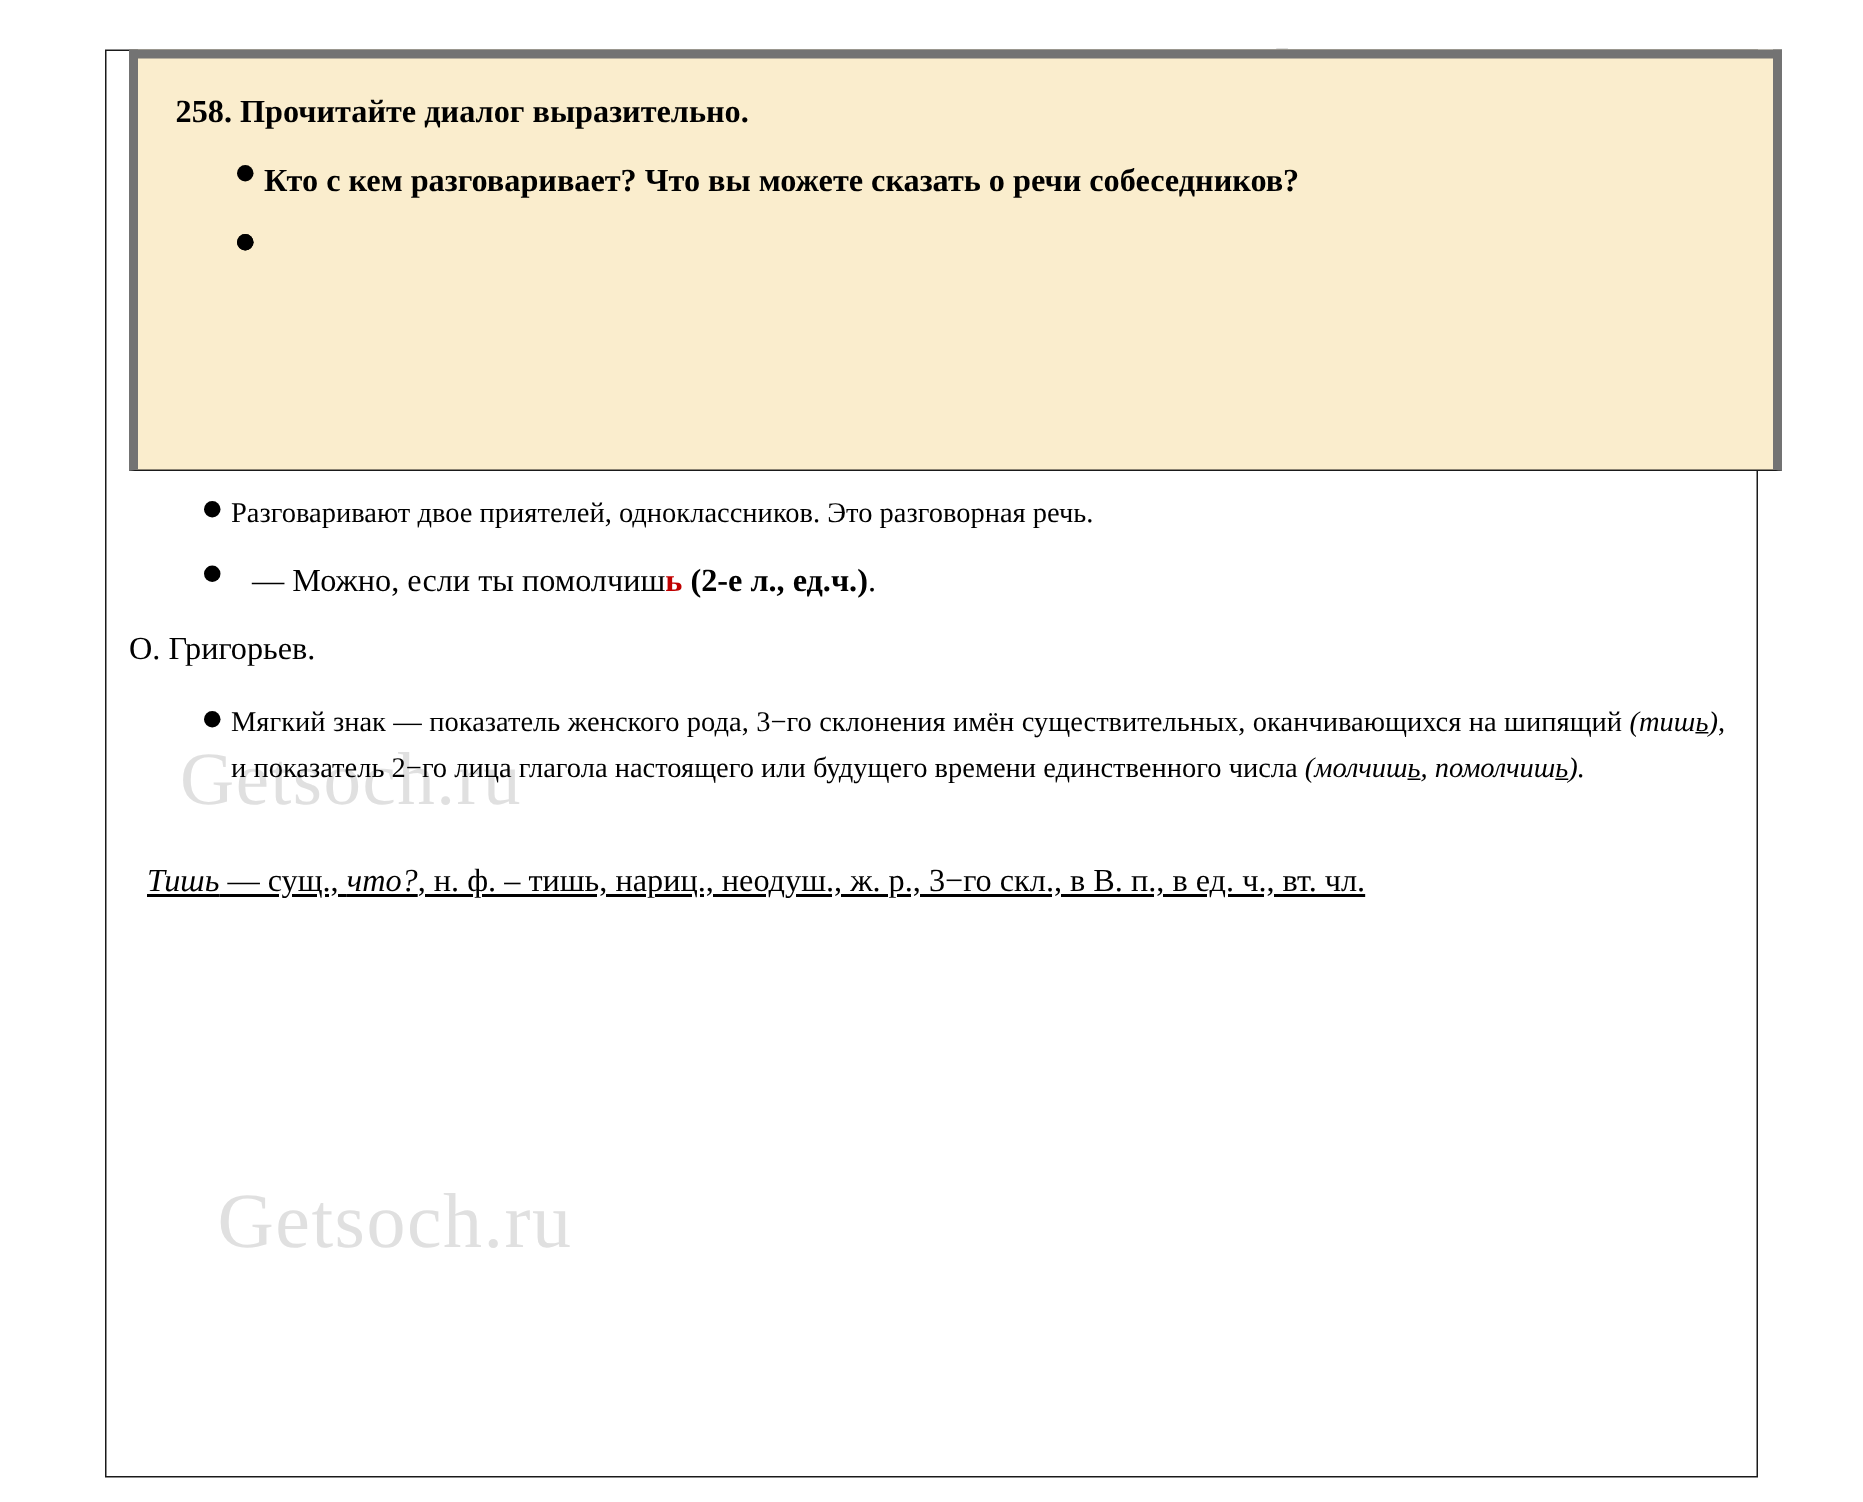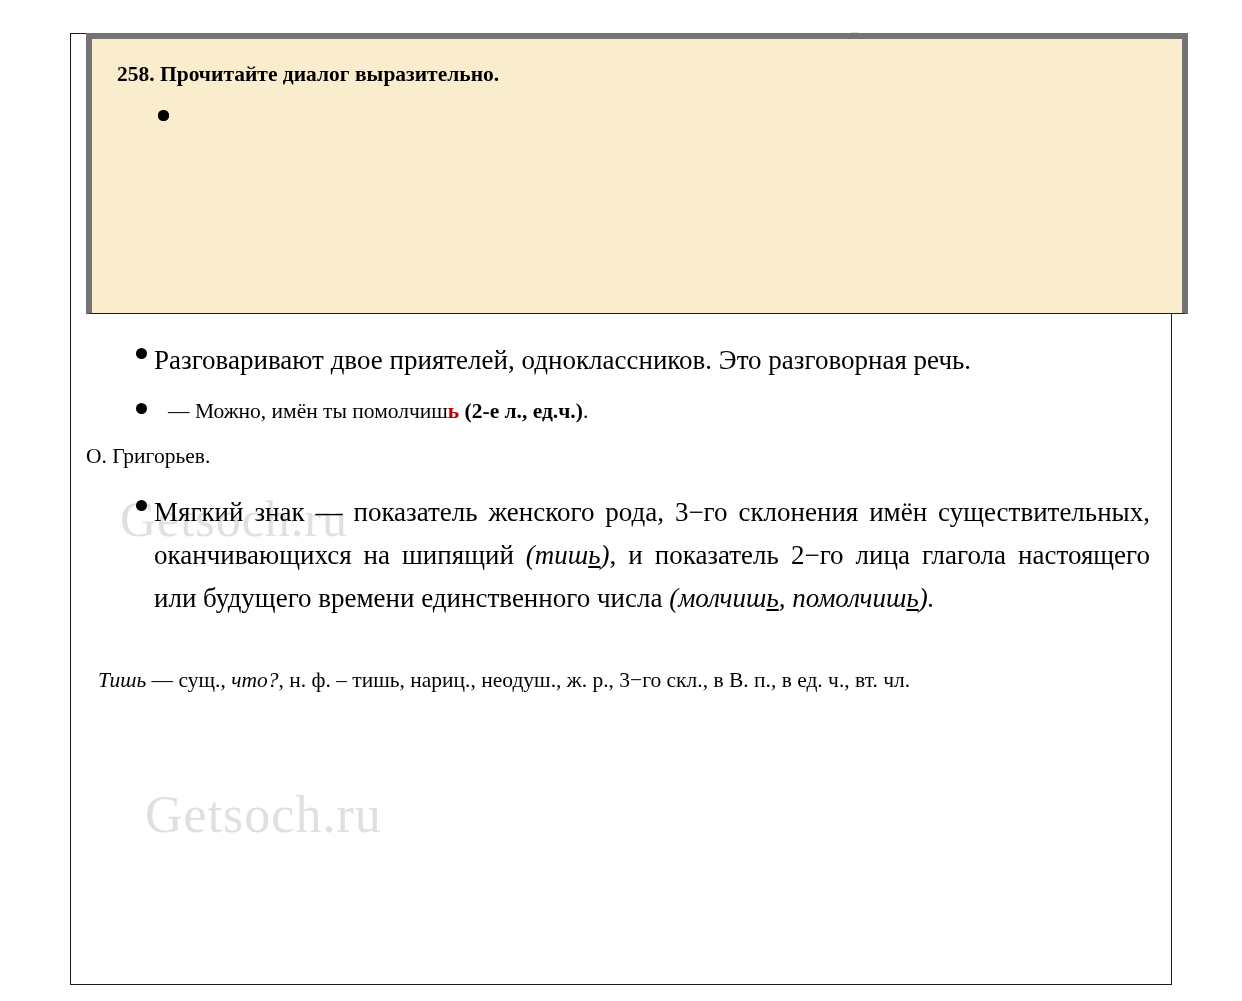--- a/index.html
+++ b/index.html
@@ -99,25 +99,24 @@
     box-sizing: border-box;
     padding: 14px 22px 0 16px;
   }
   .ans-list {
     list-style: none;
     margin: 0;
     padding: 0;
   }
   .ans-list > li {
     position: relative;
-    font-size: 27px;
+    font-size: 19px;
     line-height: 1.6;
     padding-left: 68px;
     margin-bottom: 12px;
-    margin-top: 11px;
   }
   .ans-list > li > .bullet {
     position: absolute;
     left: 50px;
     top: 0.34em;
     width: 11px;
     height: 11px;
     background: #000;
     border-radius: 50%;
     display: inline-block;
@@ -145,37 +144,42 @@
     text-align: justify;
     text-align-last: left;
   }
   .final {
     margin: 40px 0 0 12px;
     font-size: 21.5px;
     line-height: 1.85;
     text-align: justify;
     text-align-last: left;
     max-width: 1060px;
+    text-decoration: underline;
   }
 </style>
 </head>
 <body>
 
 <div class="wm wm-1">Getsoch.ru</div>
 <div class="wm wm-2">Getsoch.ru</div>
 <div class="wm wm-3">Getsoch.ru</div>
 <div class="wm wm-4">Getsoch.ru</div>
 
 <div class="sheet"></div>
 
 <section class="task-block">
   <div class="task-title">258. Прочитайте диалог выразительно.</div>
   <ul class="task-list">
     <li>
       <span class="bullet"></span>
+      <span>Кто с кем разговаривает? Что вы можете сказать о речи собеседников?</span>
+    </li>
+    <li>
+      <span class="bullet"></span>
     </li>
     <li class="justify">
       <span class="bullet"></span>
     </li>
   </ul>
 </section>
 
 <section class="answer-block">
 
   <ul class="ans-list">
@@ -186,21 +190,21 @@
 
     <li>
       <span class="bullet"></span>
     </li>
   </ul>
 
 
 
   <div class="dialog-line">
     <span>—</span>
-    <span>Можно, имён ты помолчиш</span><span class="red">ь</span>
+    <span>Можно, если ты помолчиш</span><span class="red">ь</span>
     <span class="b">(2-е л., ед.ч.)</span><span>.</span>
   </div>
 
   <div class="author">О. Григорьев.</div>
 
   <ul class="ans-list">
     <li class="para-wide">
       <span class="bullet"></span>
       <span>Мягкий знак — показатель женского рода, 3−го склонения имён существительных, оканчивающихся на шипящий </span><span class="it">(тиш</span><span class="it u">ь</span><span class="it">)</span><span>, и показатель 2−го лица глагола настоящего или будущего времени единственного числа </span><span class="it">(молчиш</span><span class="it u">ь</span><span class="it">, помолчиш</span><span class="it u">ь</span><span class="it">).</span>
     </li>

